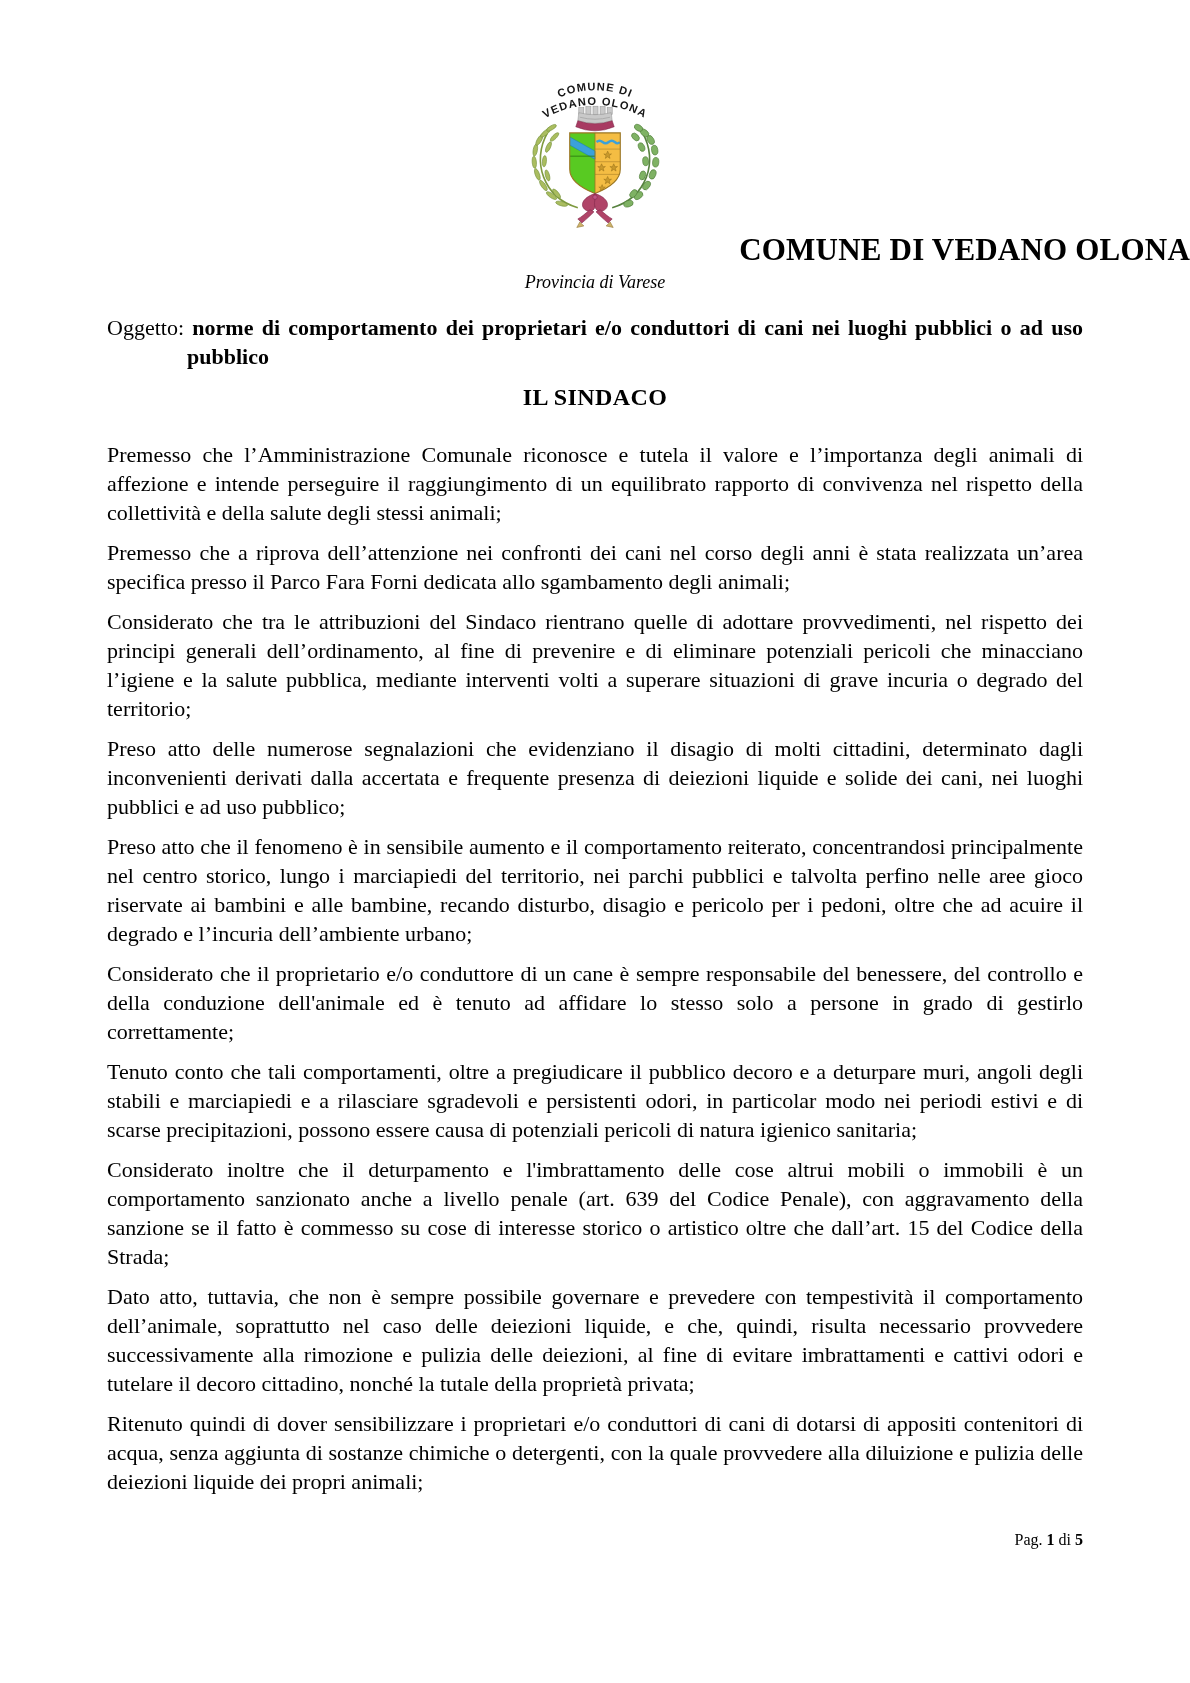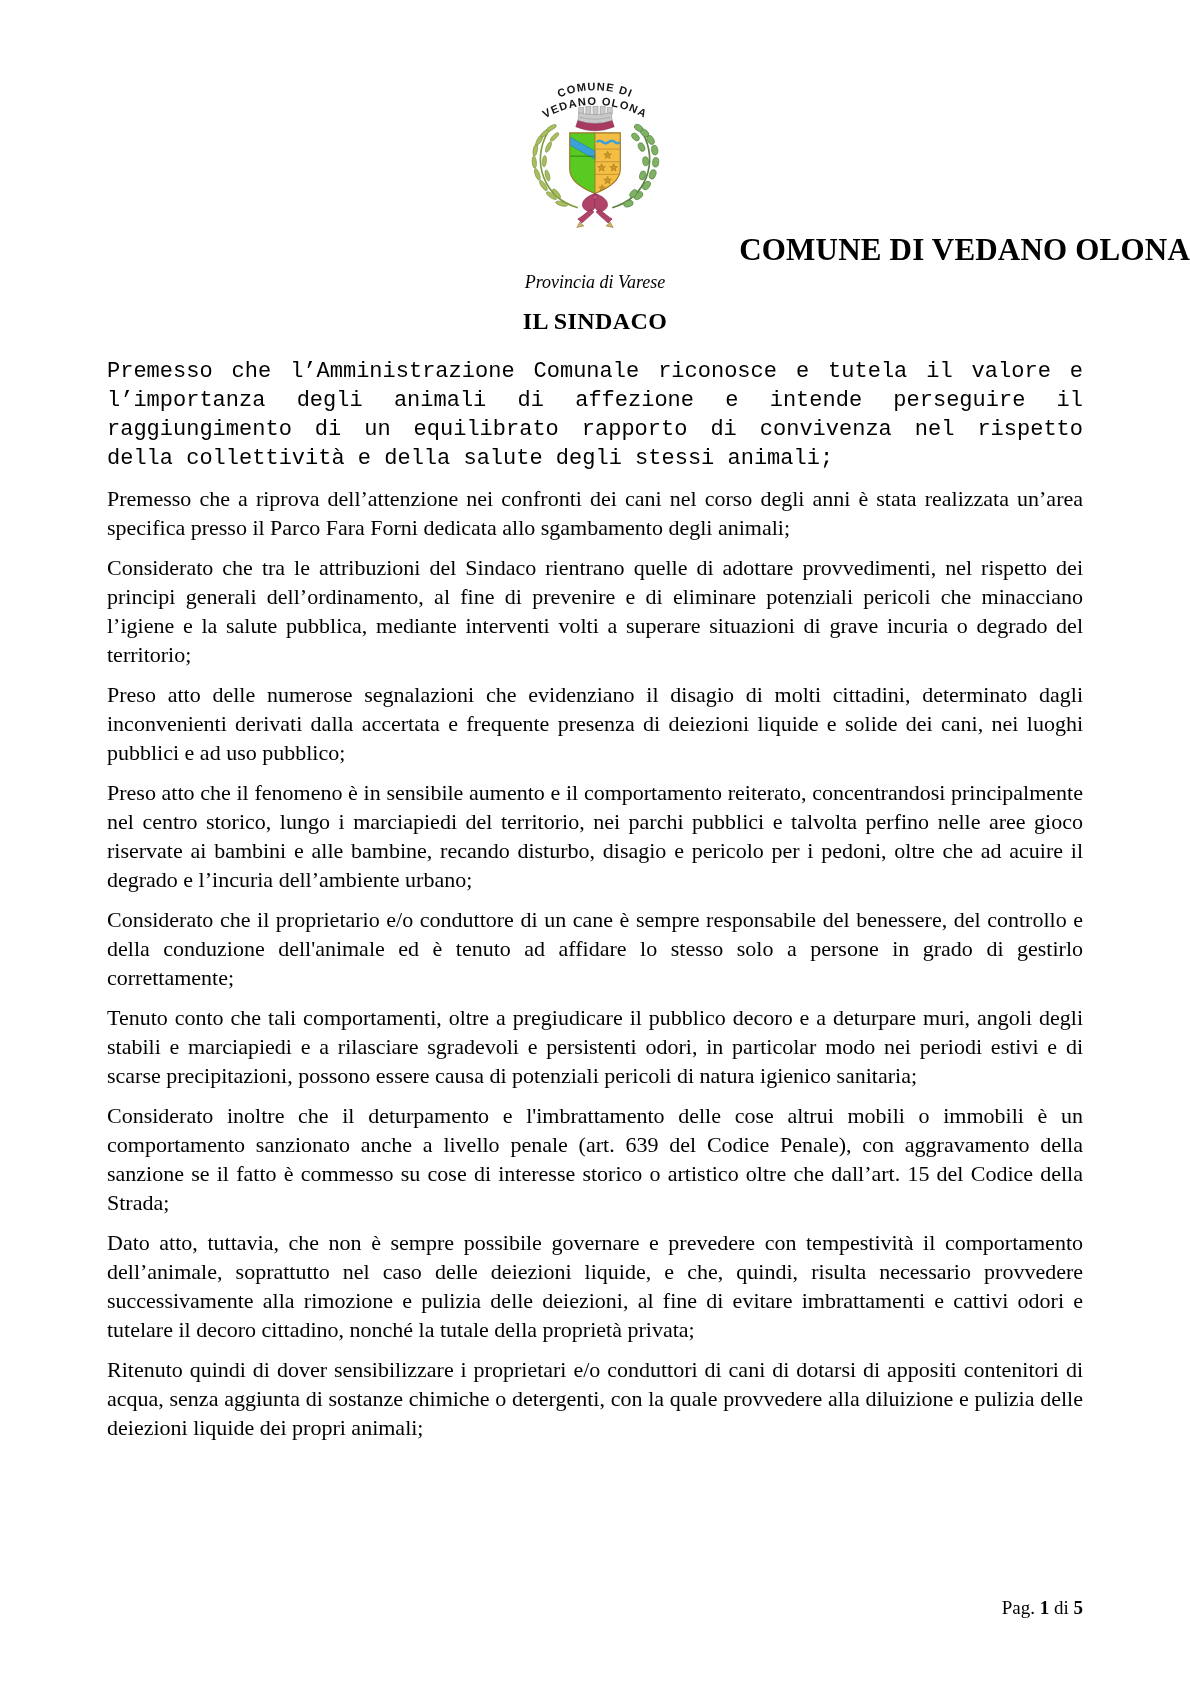--- a/index.html
+++ b/index.html
@@ -63,26 +63,26 @@
     line-height: 30px;
     font-weight: bold;
     letter-spacing: 0.4px;
   }
   .body-par {
     margin: 11px 0 0;
     font-size: 22px;
     line-height: 29px;
     text-align: justify;
   }
-  .body-par.first { margin-top: 21px; font-family: Liberation Mono, monospace; }
+  .body-par.first { margin-top: 28px; }
   .footer {
     position: absolute;
-    top: 1596px;
+    top: 1528px;
     right: 107px;
-    font-size: 19px;
+    font-size: 16px;
     line-height: 24px;
   }
   .footer b { font-weight: bold; }
 </style>
 </head>
 <body>
 
 <div class="page">
 
   <svg class="crest" viewBox="0 0 170 170" xmlns="http://www.w3.org/2000/svg">
@@ -185,20 +185,21 @@
         <polygon points="100,164 96,168 103,169.5"></polygon>
       </g>
     </g>
   </svg>
 
   <h1 class="title">COMUNE DI VEDANO OLONA</h1>
   <div class="subtitle">Provincia di Varese</div>
 
   <div class="content">
 
+    <p class="oggetto"><span>Oggetto:</span> <span class="subject-text">norme di comportamento dei proprietari e/o conduttori di cani nei luoghi pubblici o ad uso pubblico</span></p>
 
     <h2 class="sindaco">IL SINDACO</h2>
 
     <p class="body-par first">Premesso che l’Amministrazione Comunale riconosce e tutela il valore e l’importanza degli animali di affezione e intende perseguire il raggiungimento di un equilibrato rapporto di convivenza nel rispetto della collettività e della salute degli stessi animali;</p>
     <p class="body-par">Premesso che a riprova dell’attenzione nei confronti dei cani nel corso degli anni è stata realizzata un’area specifica presso il Parco Fara Forni dedicata allo sgambamento degli animali;</p>
     <p class="body-par">Considerato che tra le attribuzioni del Sindaco rientrano quelle di adottare provvedimenti, nel rispetto dei principi generali dell’ordinamento, al fine di prevenire e di eliminare potenziali pericoli che minacciano l’igiene e la salute pubblica, mediante interventi volti a superare situazioni di grave incuria o degrado del territorio;</p>
     <p class="body-par">Preso atto delle numerose segnalazioni che evidenziano il disagio di molti cittadini, determinato dagli inconvenienti derivati dalla accertata e frequente presenza di deiezioni liquide e solide dei cani, nei luoghi pubblici e ad uso pubblico;</p>
     <p class="body-par">Preso atto che il fenomeno è in sensibile aumento e il comportamento reiterato, concentrandosi principalmente nel centro storico, lungo i marciapiedi del territorio, nei parchi pubblici e talvolta perfino nelle aree gioco riservate ai bambini e alle bambine, recando disturbo, disagio e pericolo per i pedoni, oltre che ad acuire il degrado e l’incuria dell’ambiente urbano;</p>
     <p class="body-par">Considerato che il proprietario e/o conduttore di un cane è sempre responsabile del benessere, del controllo e della conduzione dell'animale ed è tenuto ad affidare lo stesso solo a persone in grado di gestirlo correttamente;</p>
     <p class="body-par">Tenuto conto che tali comportamenti, oltre a pregiudicare il pubblico decoro e a deturpare muri, angoli degli stabili e marciapiedi e a rilasciare sgradevoli e persistenti odori, in particolar modo nei periodi estivi e di scarse precipitazioni, possono essere causa di potenziali pericoli di natura igienico sanitaria;</p>

